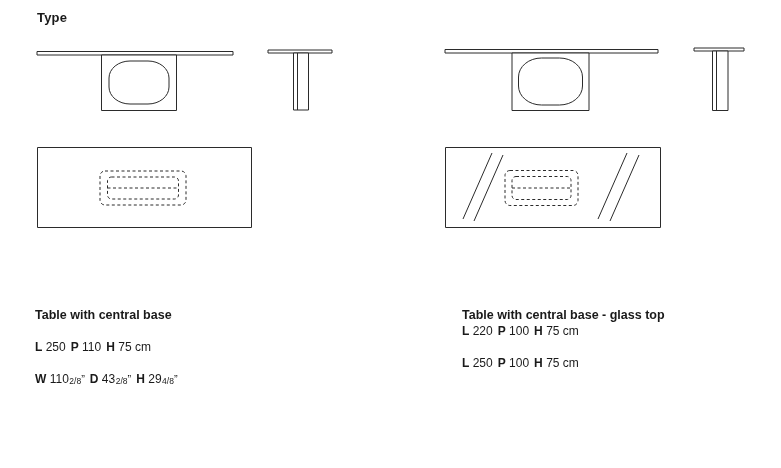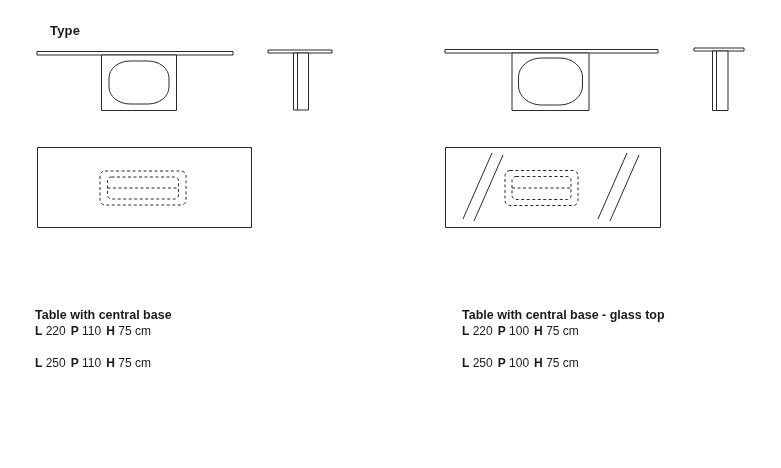--- a/index.html
+++ b/index.html
@@ -10,21 +10,21 @@
     position: relative;
     background: #ffffff;
     font-family: "Liberation Sans", "DejaVu Sans", sans-serif;
     color: #1a1a1a;
     overflow: hidden;
   }
   .page-title {
     position: absolute;
     left: 35px;
     top: 8px;
-    margin: 15px;
+    margin: 2px;
     font-size: 13px;
     font-weight: bold;
     letter-spacing: 0.2px;
     text-align: right;
   }
   .drawings-layer {
     position: absolute;
     left: 0;
     top: 0;
   }
@@ -105,32 +105,32 @@
     <line x1="474" y1="221" x2="503" y2="155"></line>
     <line x1="598" y1="219" x2="627" y2="153"></line>
     <line x1="610" y1="221" x2="639" y2="155"></line>
   </g>
 </svg>
 
 <section class="spec-col left">
   <h2 class="spec-heading">Table with central base</h2>
 
   <div class="size-block">
-    <p class="line">
-      <span class="pair"><b>L</b> <span>220</span></span><span class="pair"><b>P</b> <span>110</span></span><span class="pair"><b>H</b> <span>75 cm</span></span>
-    </p>
   </div>
 
   <div class="size-block">
     <p class="line">
       <span class="pair"><b>L</b> <span>250</span></span><span class="pair"><b>P</b> <span>110</span></span><span class="pair"><b>H</b> <span>75 cm</span></span>
     </p>
   </div>
 
   <div class="size-block">
+    <p class="line">
+      <span class="pair"><b>W</b> <span><span>110</span><span class="frac">2/8</span><span class="inch">”</span></span></span><span class="pair"><b>D</b> <span><span>43</span><span class="frac">2/8</span><span class="inch">”</span></span></span><span class="pair"><b>H</b> <span><span>29</span><span class="frac">4/8</span><span class="inch">”</span></span></span>
+    </p>
   </div>
 </section>
 
 <section class="spec-col right">
   <h2 class="spec-heading">Table with central base - glass top</h2>
 
   <div class="size-block">
     <p class="line">
       <span class="pair"><b>L</b> <span>220</span></span><span class="pair"><b>P</b> <span>100</span></span><span class="pair"><b>H</b> <span>75 cm</span></span>
     </p>

